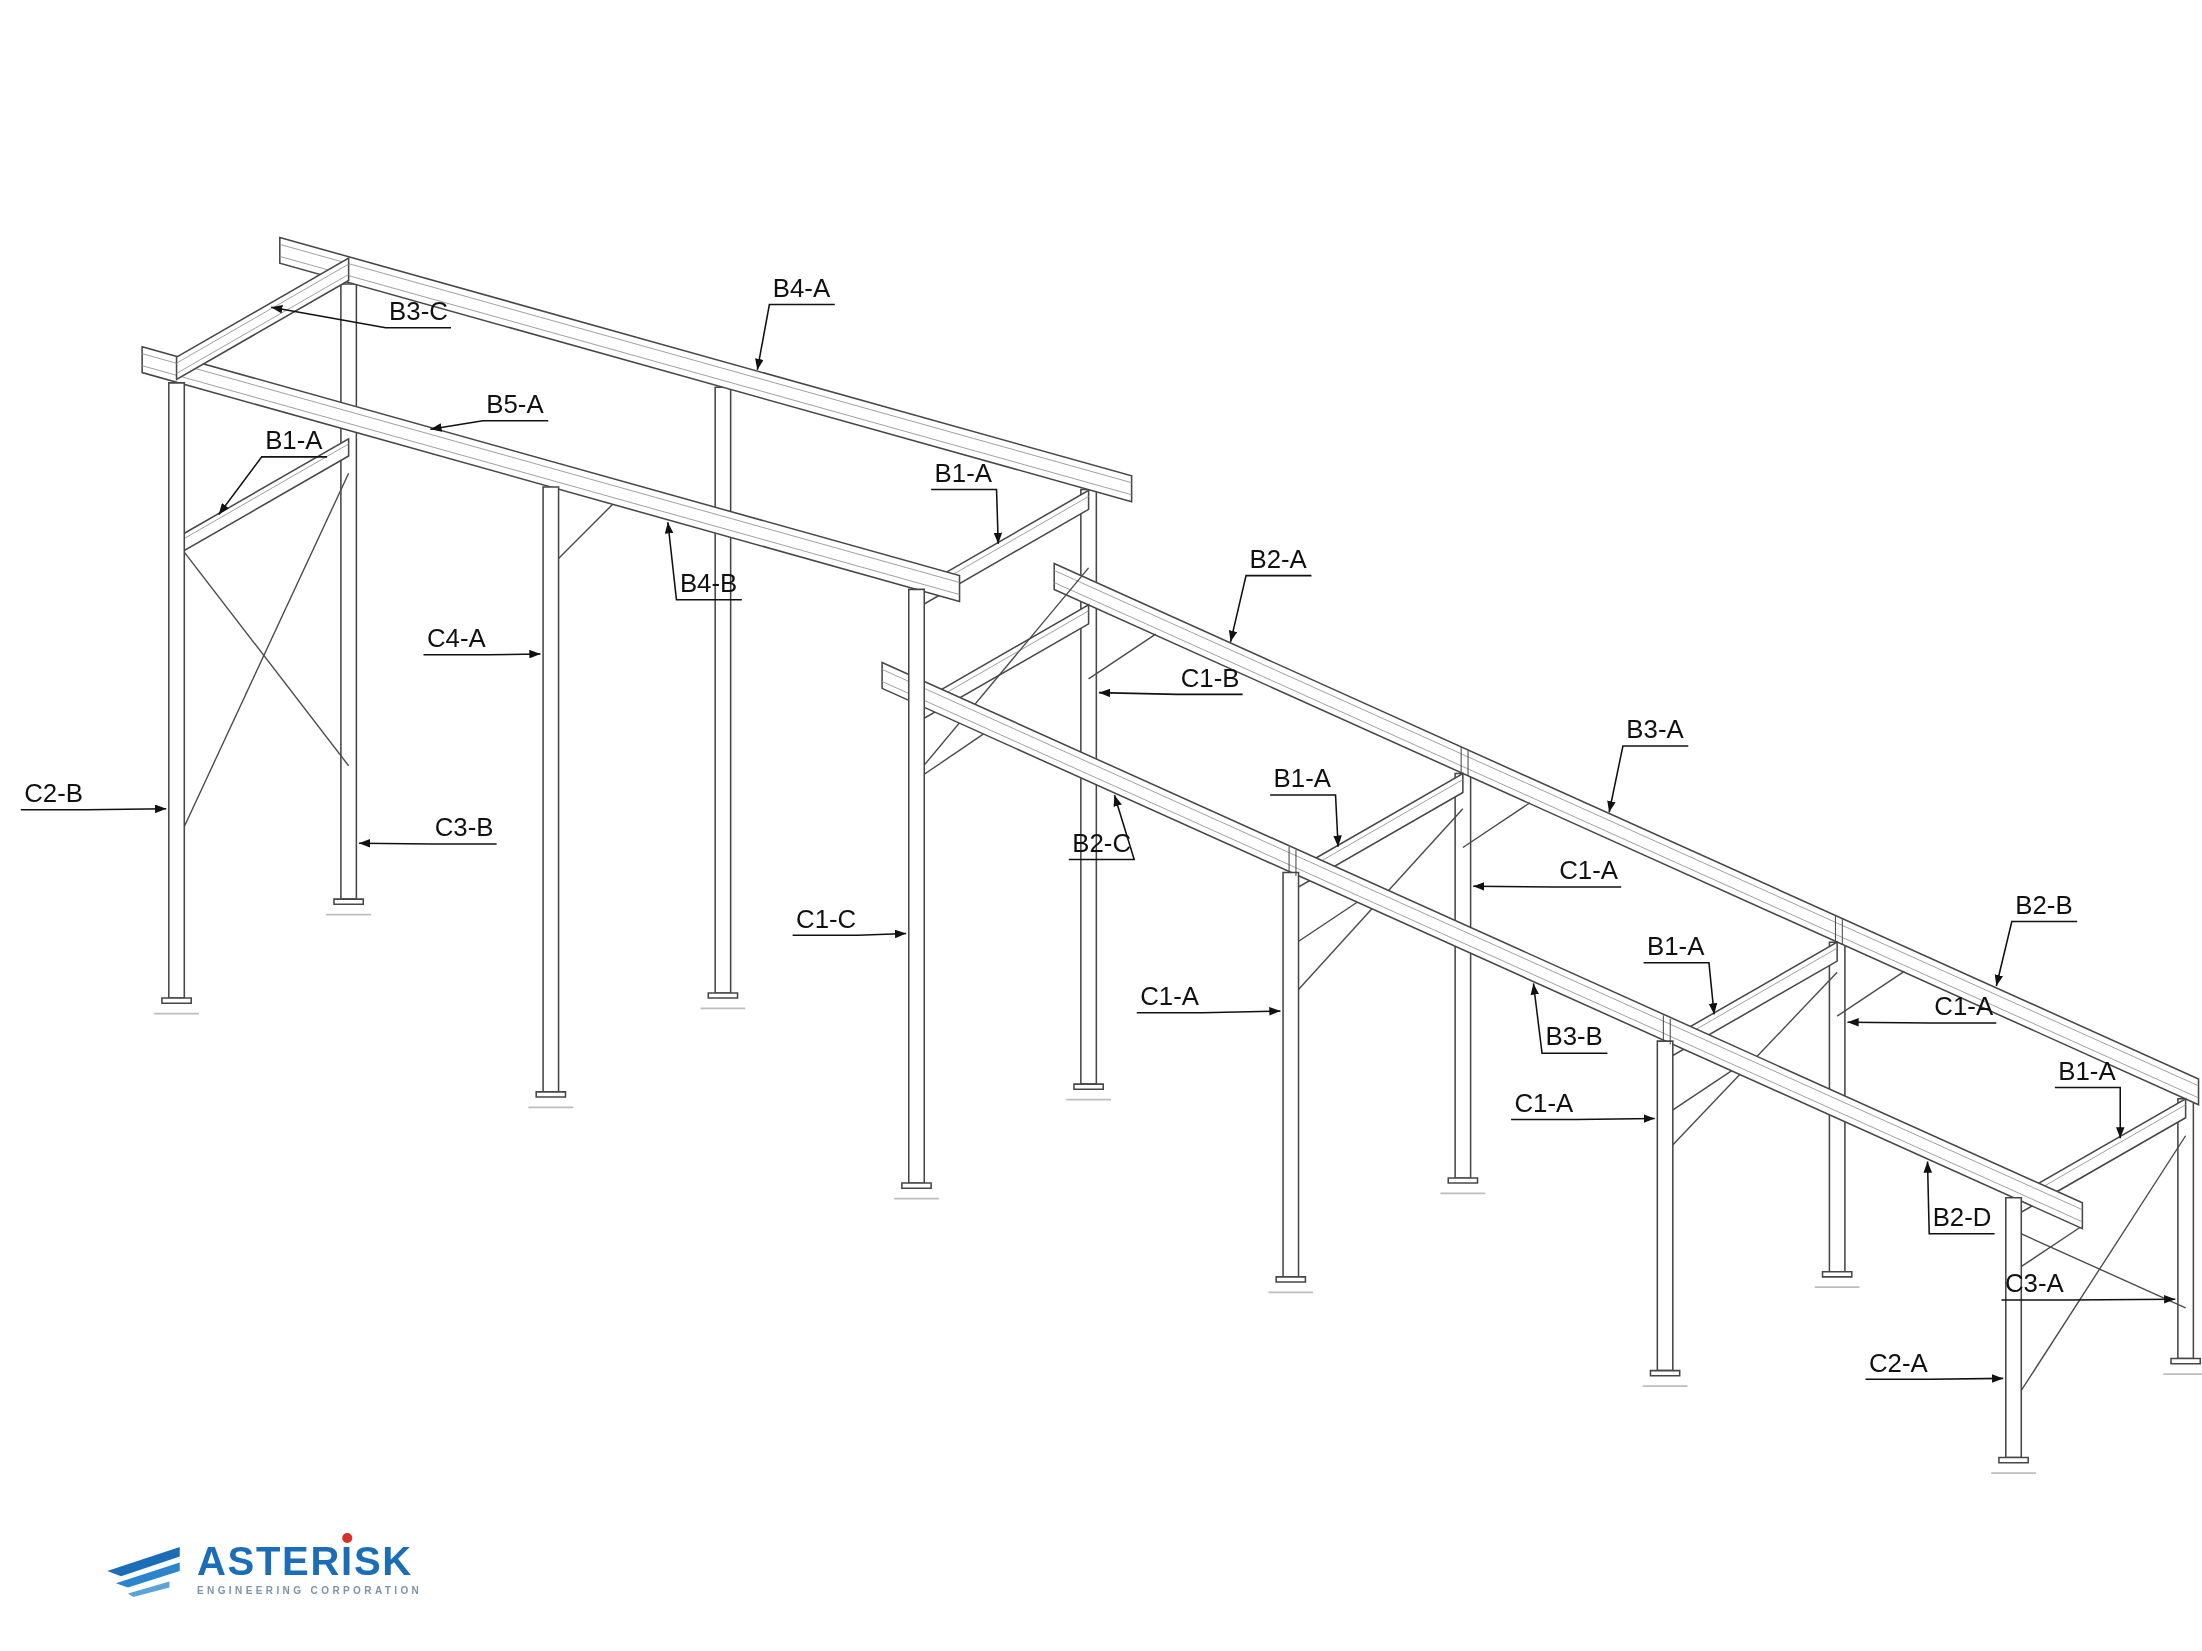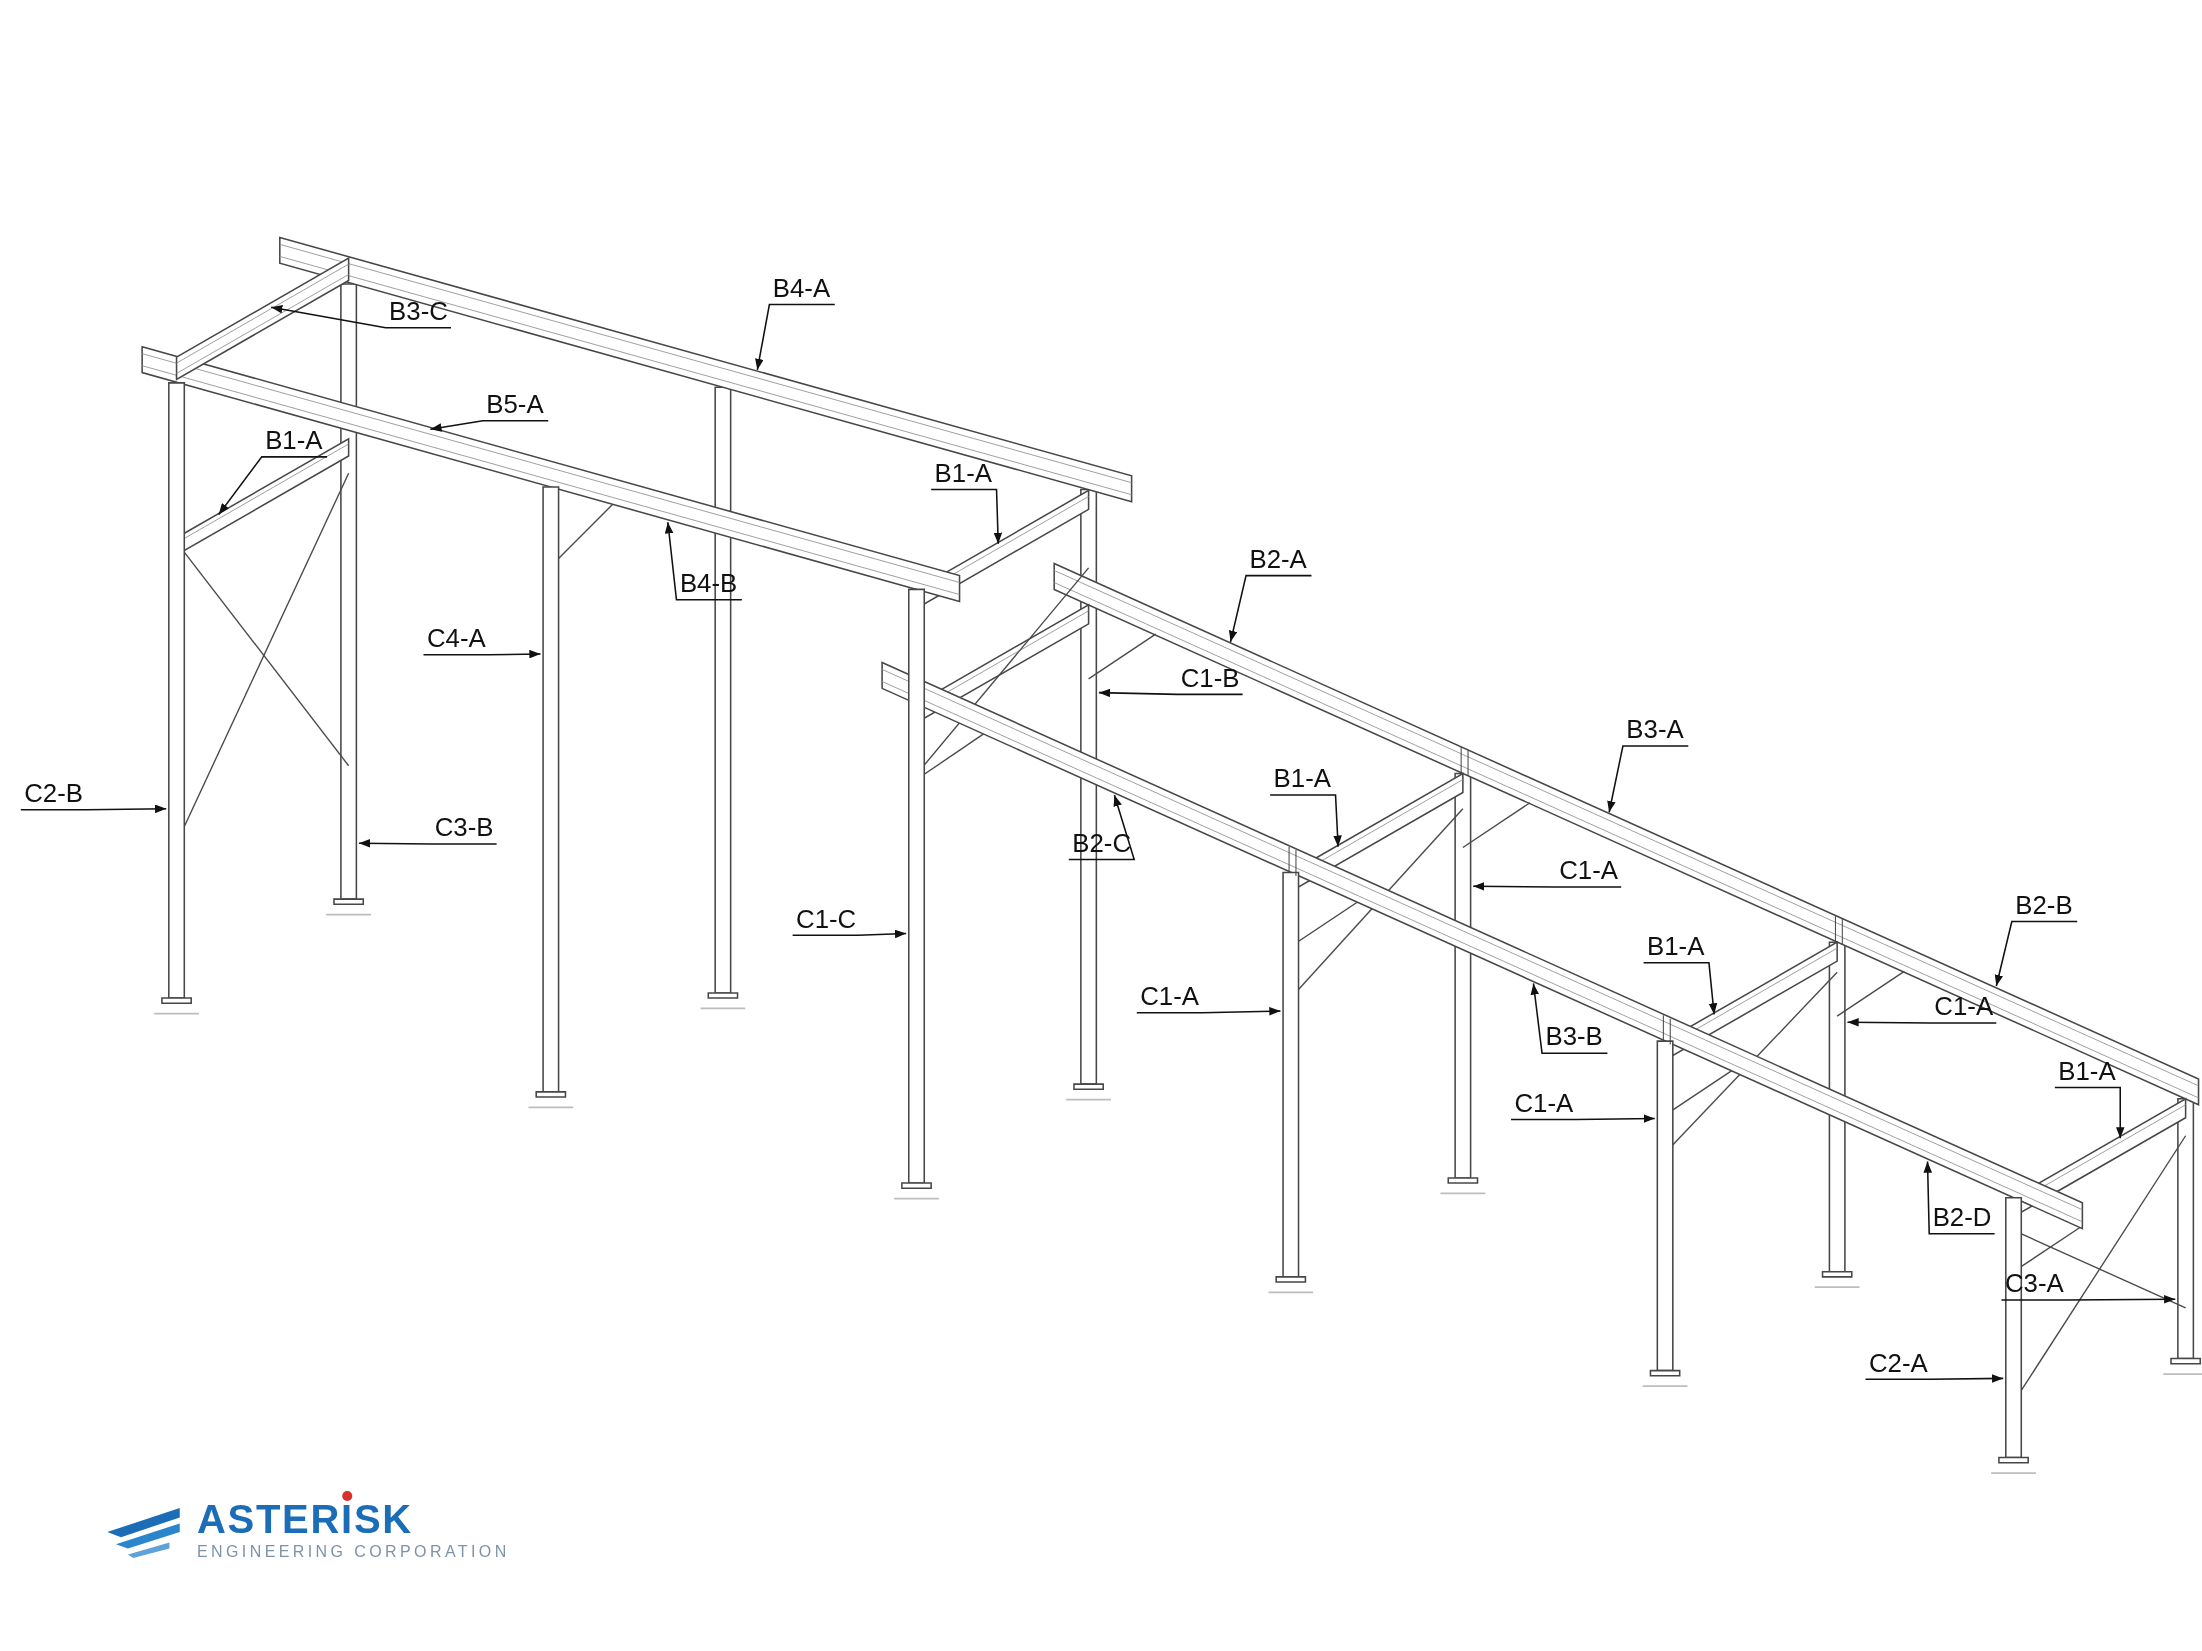--- a/index.html
+++ b/index.html
@@ -11,27 +11,27 @@
   .beam-line{fill:none;stroke:#909090;stroke-width:1;}
   .col{fill:#ffffff;stroke:#474747;stroke-width:1.8;}
   .plate{fill:#ffffff;stroke:#474747;stroke-width:1.8;}
   .hatch{stroke:#bdbdbd;stroke-width:2;fill:none;}
   .brace{fill:none;stroke:#4a4a4a;stroke-width:1.6;}
   .splice{fill:none;stroke:#474747;stroke-width:1.2;}
   
   .member-tag{font-family:"Liberation Sans",sans-serif;font-size:30px;fill:#111111;}
   .leader{fill:none;stroke:#111111;stroke-width:1.8;}
   
-  .logo{position:absolute;left:102px;top:1499px;display:flex;align-items:center;gap:12px;}
+  .logo{position:absolute;left:102px;top:1540px;display:flex;align-items:center;gap:12px;}
   .logo-text-block{display:flex;flex-direction:column;line-height:1;}
   .logo-name{font-size:40px;font-weight:bold;color:#1b6db8;letter-spacing:1.7px;}
   .logo-name .logo-i{position:relative;display:inline-block;}
   .logo-i-dot{position:absolute;left:50%;top:-7.7px;transform:translateX(-50%);
               width:9.5px;height:9.5px;border-radius:50%;background:#d9302c;}
-  .logo-tagline{margin-top:5.2px;font-size:16px;letter-spacing:3.4px;color:#7d93a8;font-weight:normal;}
+  .logo-tagline{margin-top:5.2px;font-size:10px;letter-spacing:3.4px;color:#7d93a8;font-weight:bold;}
 </style>
 </head>
 <body>
 
 <svg id="stage" viewBox="0 0 2560 1920">
   <defs>
     <marker id="arrow" markerUnits="userSpaceOnUse" markerWidth="14" markerHeight="10" refX="13" refY="5" orient="auto">
       <path d="M0,0 L13,5 L0,10 Z" fill="#111111"></path>
     </marker>
   </defs>

